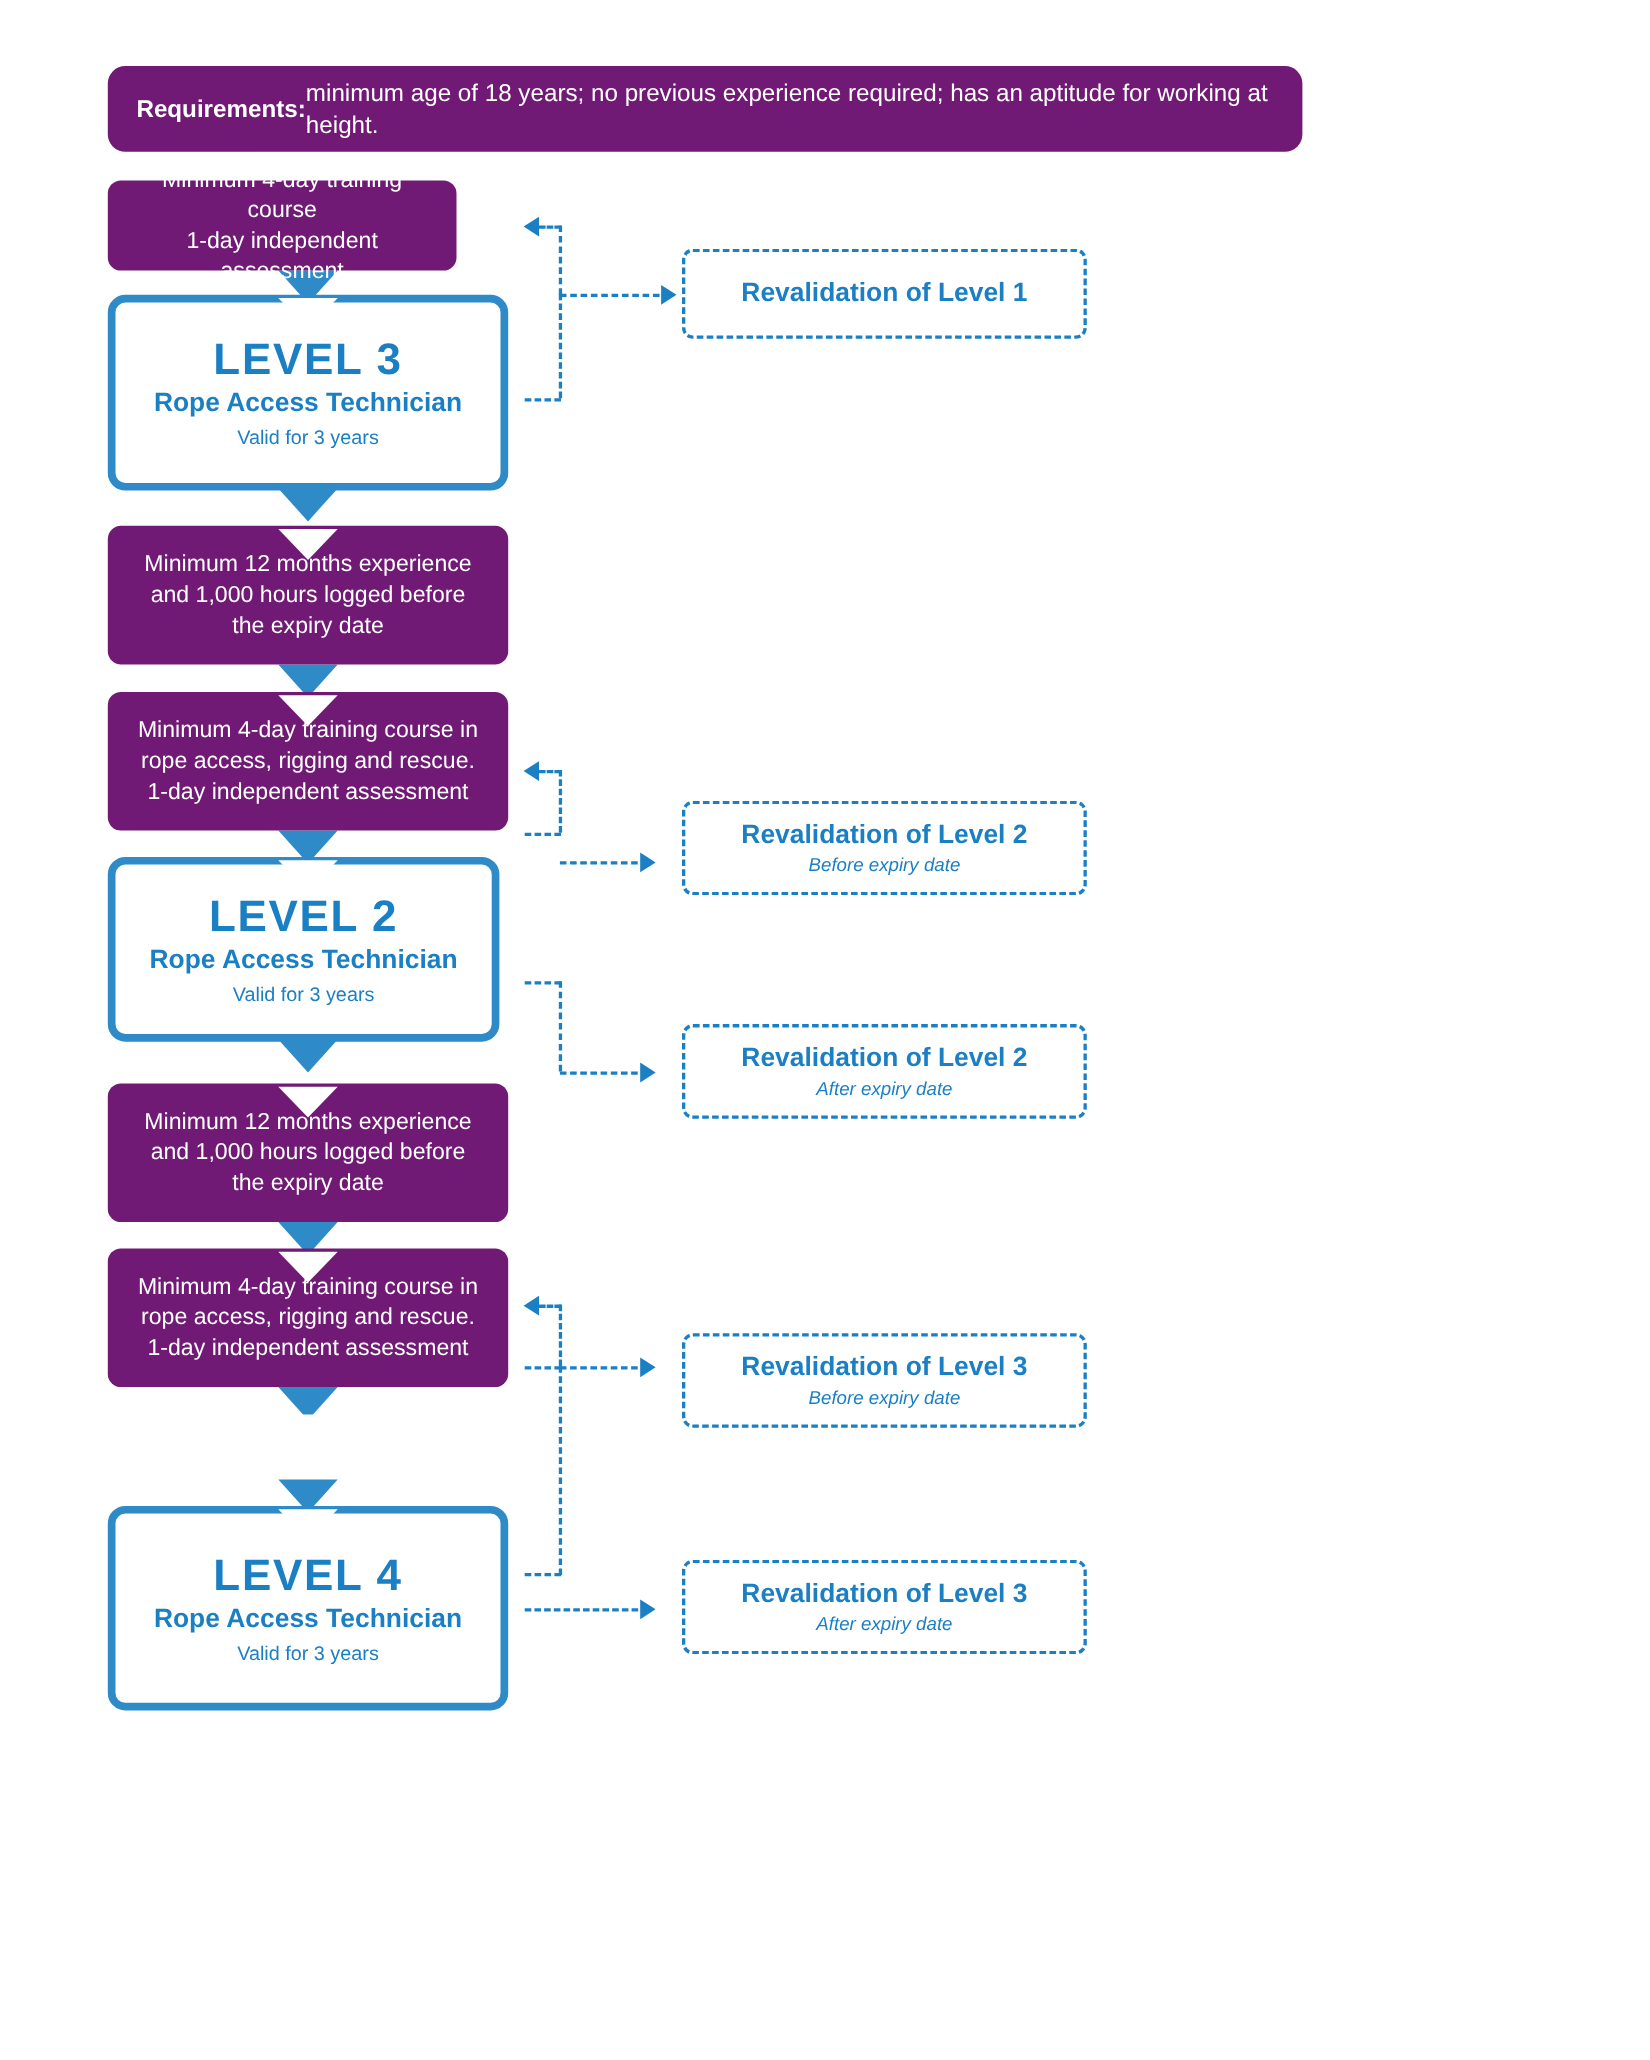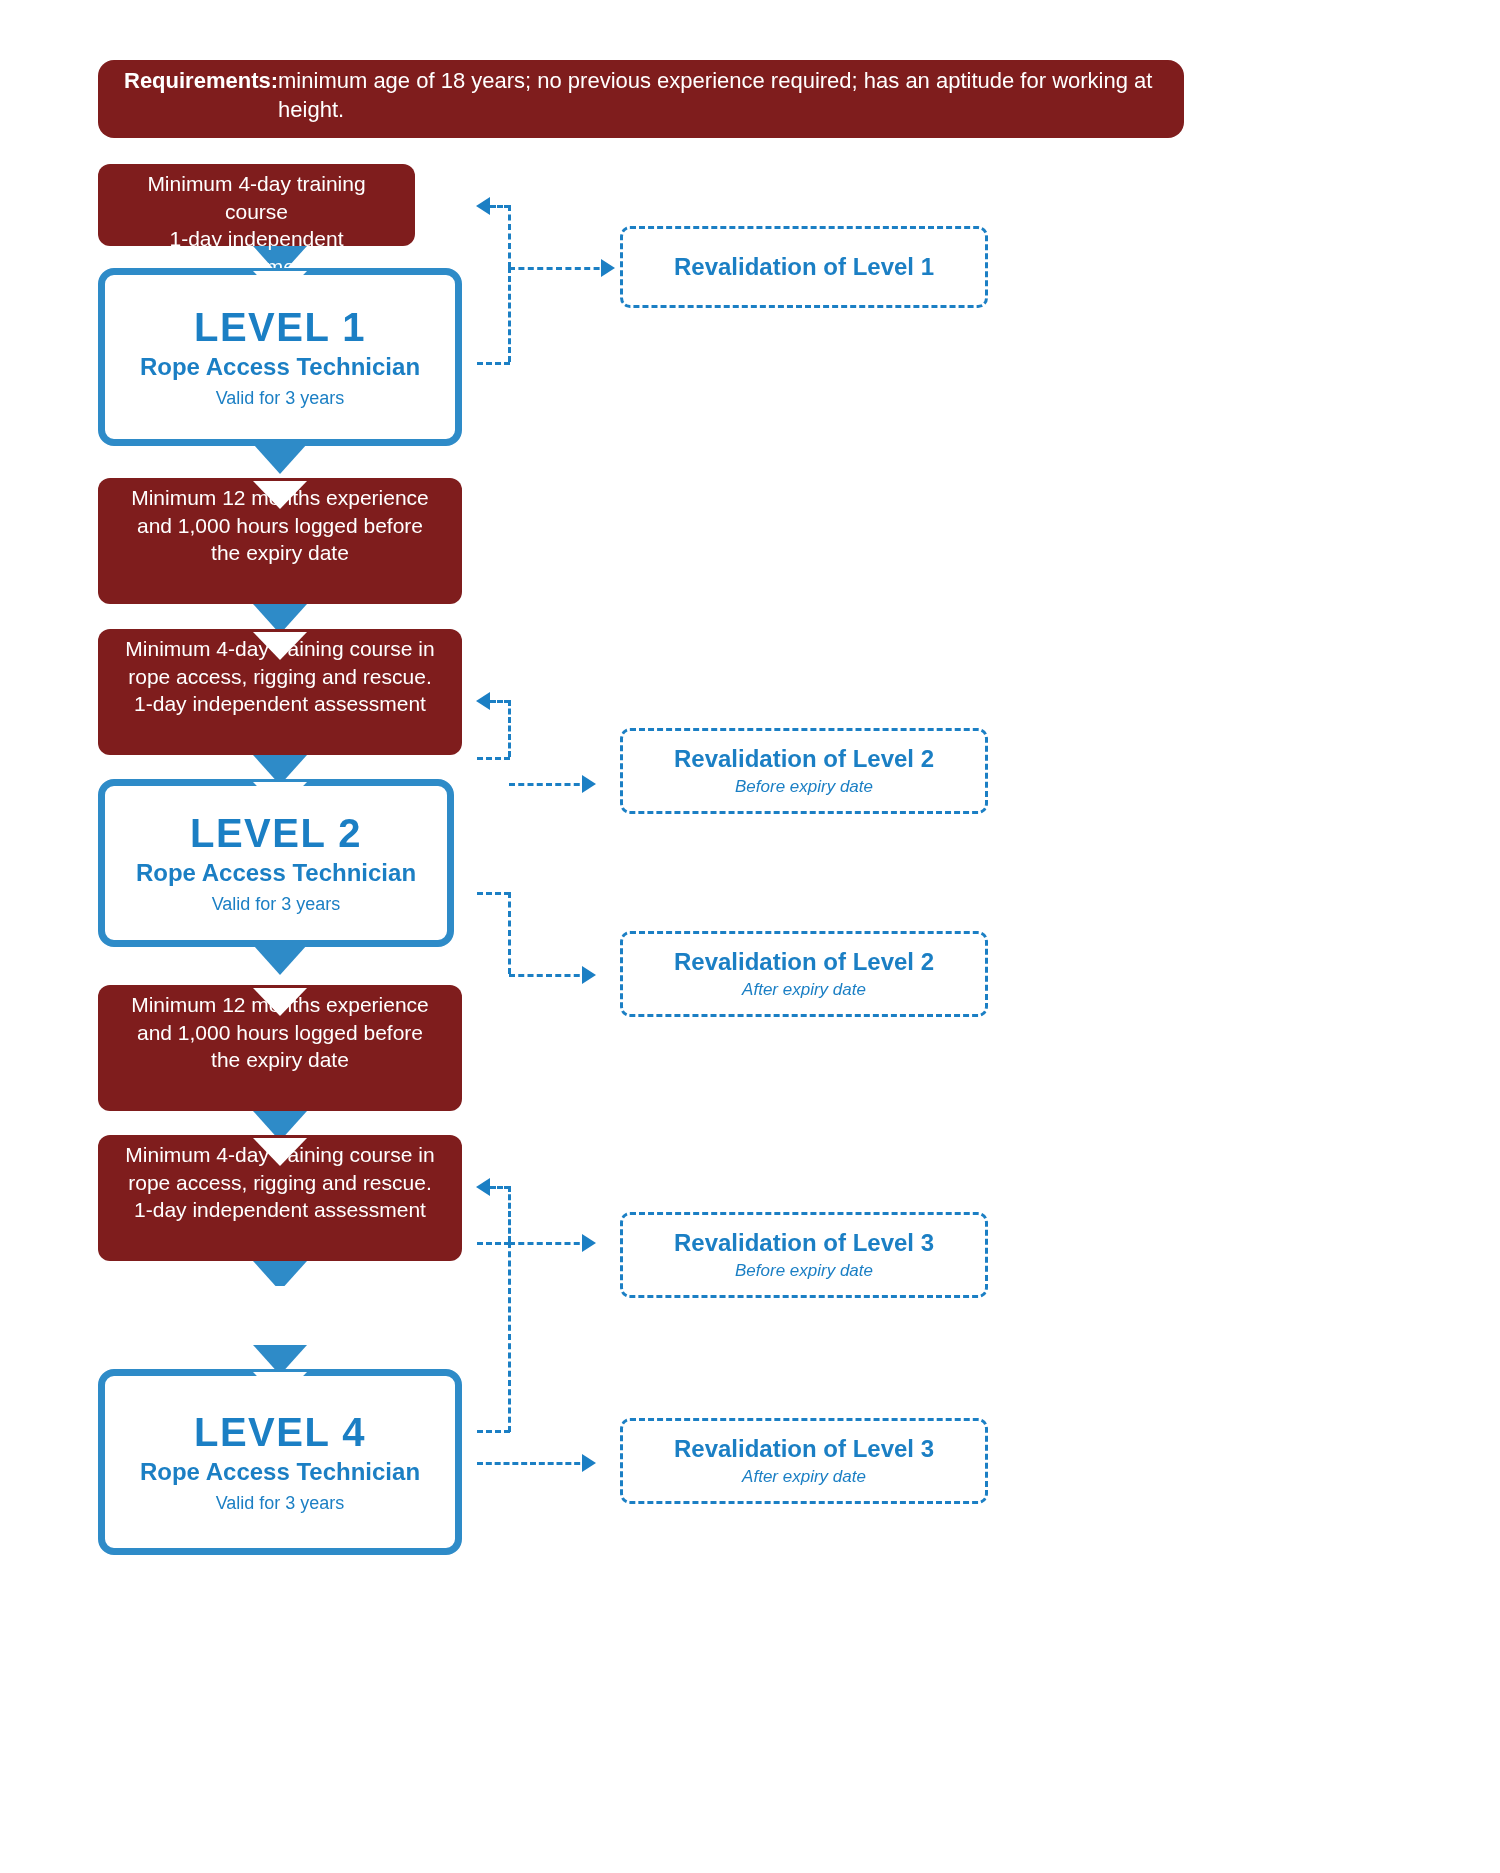--- a/index.html
+++ b/index.html
@@ -11,29 +11,30 @@
   #stage {
     position: relative;
     width: 1500px;
     height: 1873px;
     overflow: hidden;
   }
 
   
   .fbox {
     position: absolute;
-    background: #7f1d1d;
+    background: #701a75;
     color: #ffffff;
     border-radius: 12px;
     display: flex;
+    align-items: center;
     justify-content: center;
     text-align: center;
     line-height: 1.32;
     font-size: 21px;
-    padding: 6px 18px;
+    padding: 20px 18px;
     z-index: 2;
   }
   .fbox.banner {
     border-radius: 16px;
     font-size: 22px;
     justify-content: flex-start;
     padding-left: 26px;
     text-align: left;
   }
   .fbox .bold { font-weight: bold; }
@@ -156,21 +157,21 @@
   <div class="fbox" style="left:98px; top:164px; width:317px; height:82px;">
     <span>
       <span>Minimum 4-day training course</span><br>
       <span>1-day independent assessment</span>
     </span>
   </div>
   <div class="notch" style="left:253px; top:246px;"></div>
   <div class="bite" style="left:253px; top:271px;"></div>
 
   <div class="lbox" style="left:98px; top:268px; width:364px; height:178px;">
-    <div class="lvl-title">LEVEL 1</div>
+    <div class="lvl-title">LEVEL 3</div>
     <div class="lvl-sub">Rope Access Technician</div>
     <div class="lvl-valid">Valid for 3 years</div>
   </div>
 
   <div class="rbox" style="left:620px; top:226px; width:368px; height:82px;">
     <div class="rv-title">Revalidation of Level 1</div>
   </div>
 
   <div class="dv" style="left:508px; top:267px; height:95px;"></div>
   <div class="dh" style="left:477px; top:362px; width:33px;"></div>

